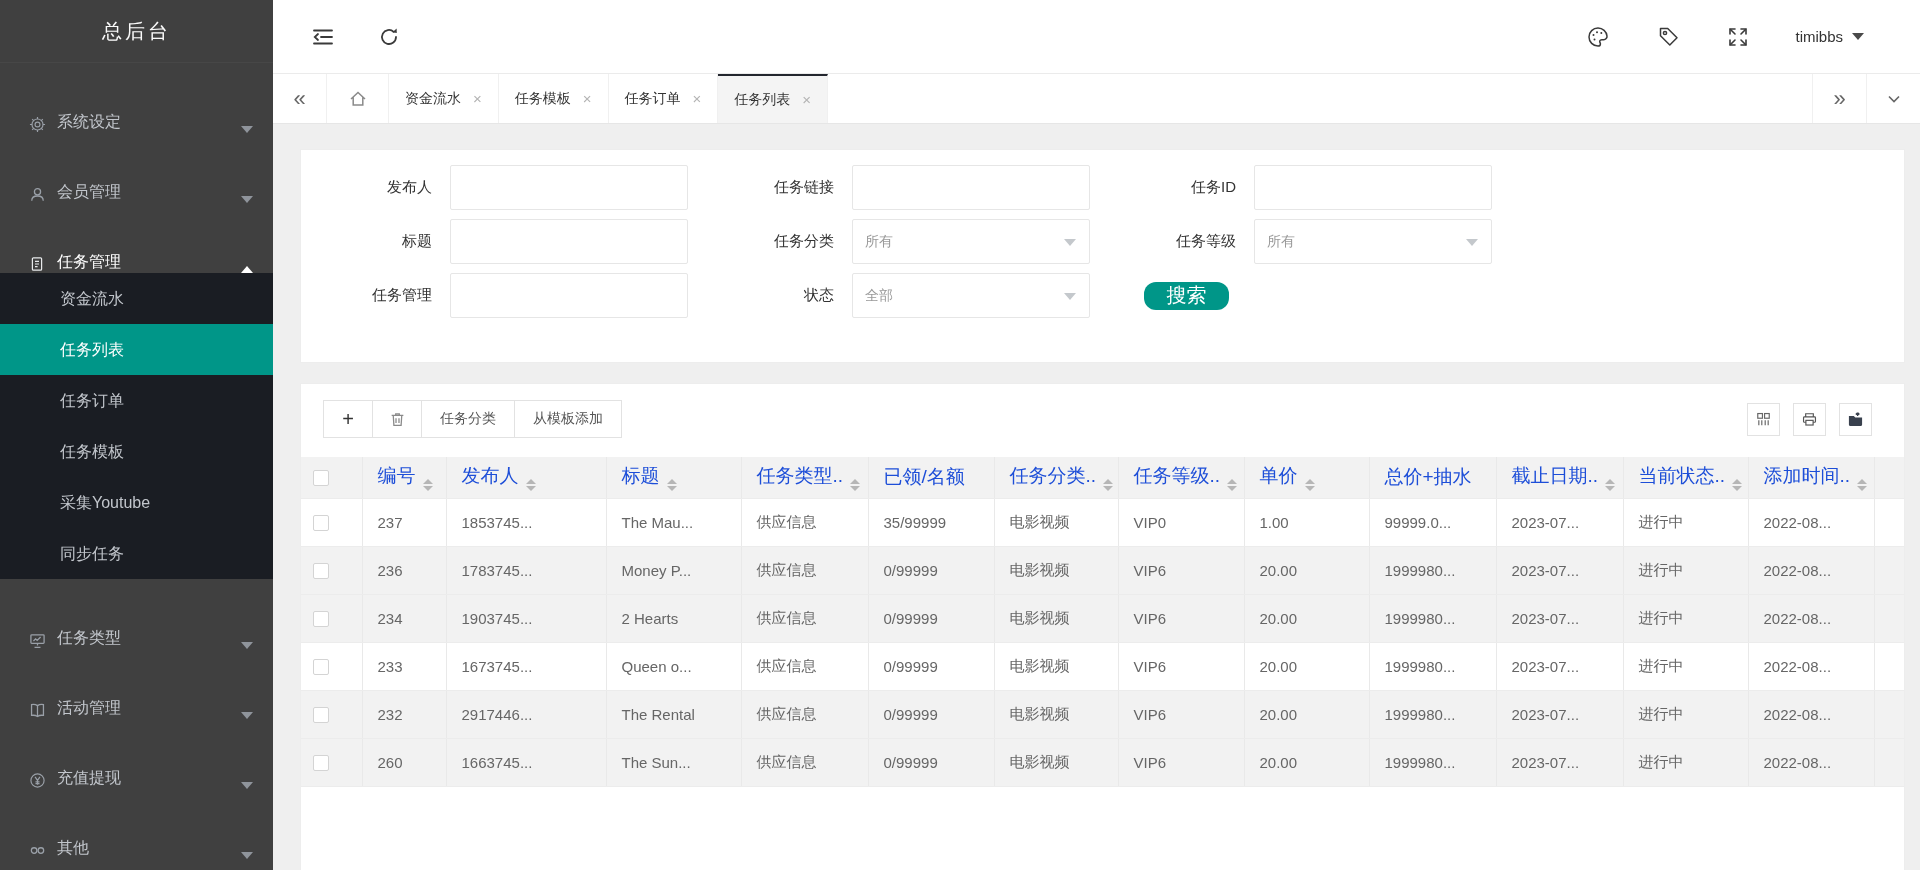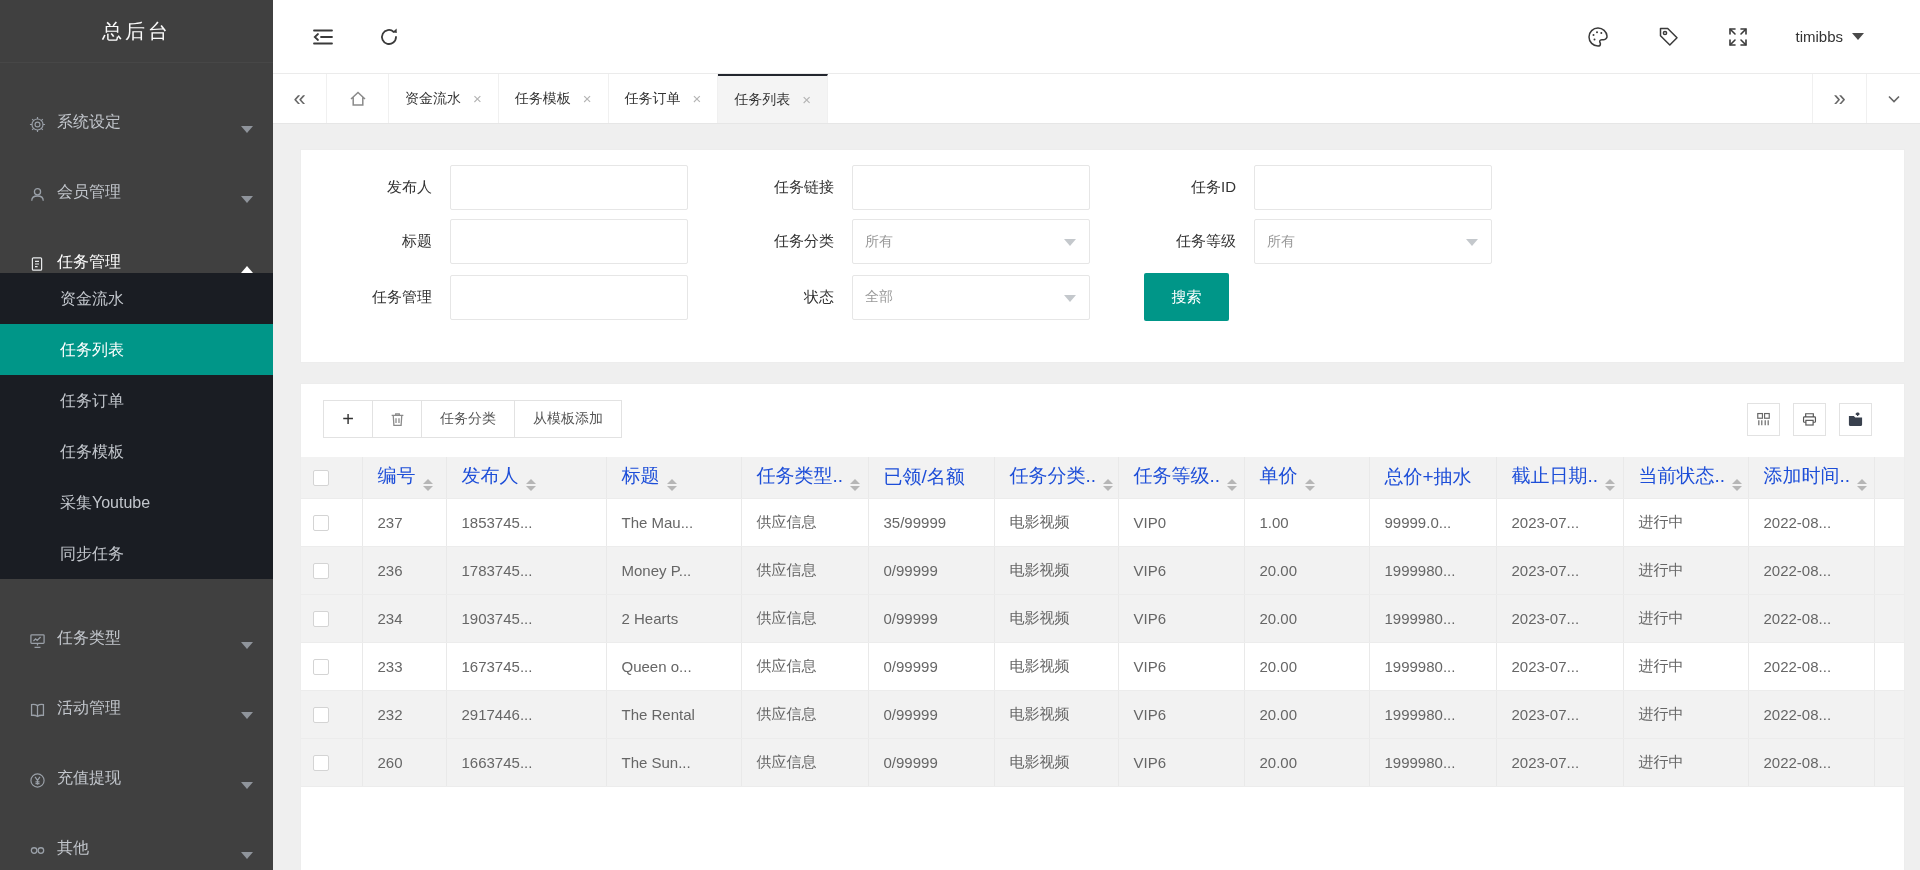--- a/index.html
+++ b/index.html
@@ -60,22 +60,22 @@
   .filter-card{height:214px;padding:15px 0 0 11px}
   .f-row{display:flex;margin-bottom:9px;align-items:center}
   .f-cell{display:flex;align-items:center;margin-right:26px}
   .f-label{width:120px;text-align:right;font-size:15px;color:#333;flex:none;padding-right:0}
   .f-box{width:238px;height:45px;margin-left:18px;border:1px solid #e6e6e6;border-radius:2px;
     background:#fff;display:flex;align-items:center;padding:0 12px;position:relative}
   .f-box input{border:none;outline:none;width:100%;font-size:14px;color:#666;background:transparent}
   .f-box.sel .val{font-size:14px;color:#999}
   .f-box.sel .scaret{position:absolute;right:13px;top:19px;width:0;height:0;
     border-left:6px solid transparent;border-right:6px solid transparent;border-top:7px solid #c4c8cc}
-  .search-btn{width:85px;height:48px;margin-left:28px;background:#009688;border:none;
-    border-radius:2px;color:#fff;font-size:15px;cursor:pointer}
+  .search-btn{width:85px;height:28px;margin-left:28px;background:#009688;border:none;
+    border-radius:12px;color:#fff;font-size:20px;cursor:pointer}
 
   
   .table-card{margin-top:20px;height:498px;padding-top:16px;overflow:hidden}
   .tc-toolbar{display:flex;margin:0 32px 0 22px;height:38px;align-items:flex-start}
   .btn-group{display:flex}
   .tbtn{height:38px;border:1px solid #e2e2e2;background:#fff;color:#555;font-size:14px;
     padding:0 18px;margin-left:-1px;cursor:pointer;display:flex;align-items:center}
   .tbtn:first-child{margin-left:0}
   .tbtn.sq{width:50px;justify-content:center;padding:0}
   .tbtn.plus{font-size:20px;color:#333}

